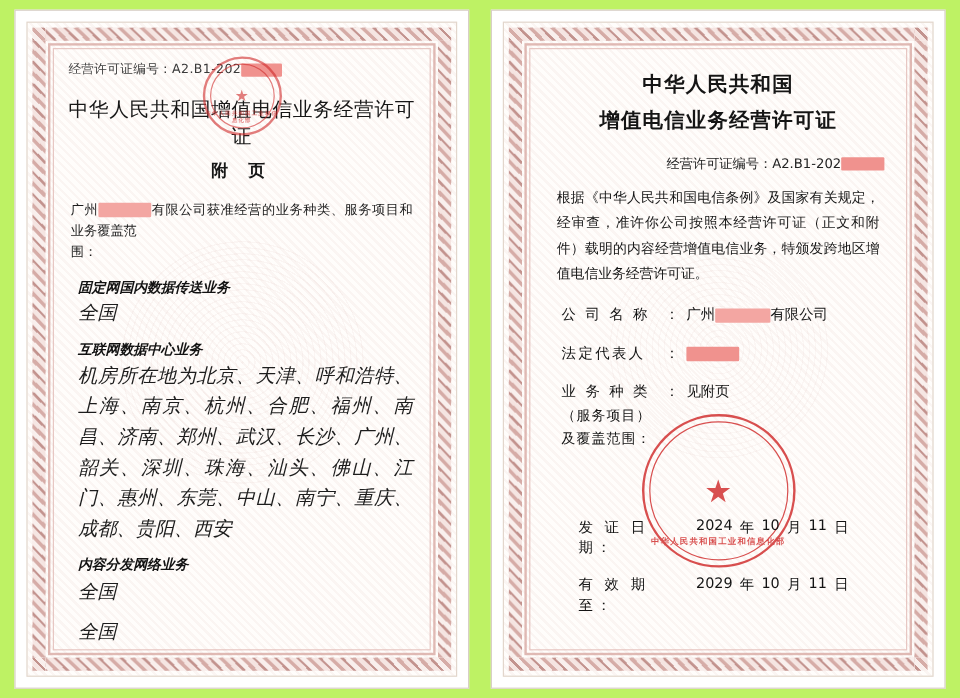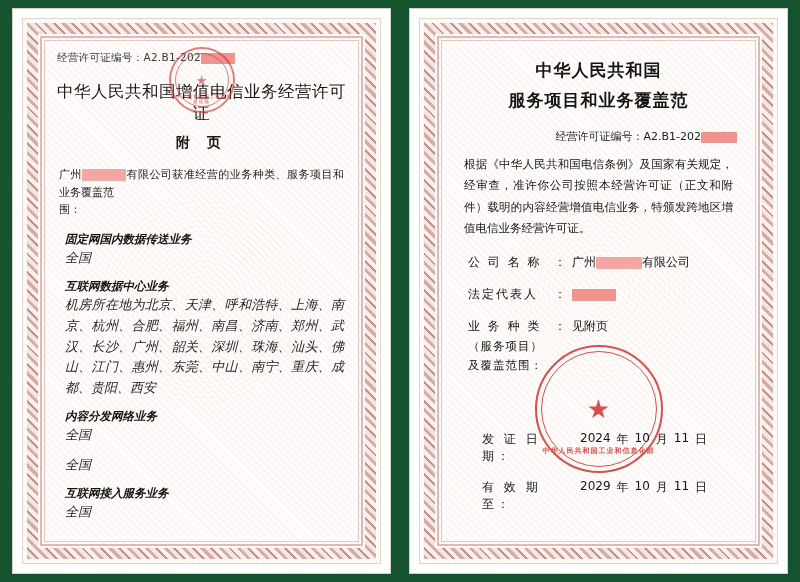--- a/index.html
+++ b/index.html
@@ -10,21 +10,21 @@
   body {
     width: 800px;
     height: 582px;
     font-family: "Liberation Sans", sans-serif;
     overflow: hidden;
   }
   .page {
     position: relative;
     width: 800px;
     height: 582px;
-    background: #14532d;
+    background: #bef264;
     display: flex;
     gap: 18px;
     padding: 8px 12px;
     box-sizing: border-box;
   }
 
   
   .cert {
     position: relative;
     background: #ffffff;
@@ -130,21 +130,21 @@
   }
   .svc-list { margin: 12px 10px 0 16px; font-style: italic; }
   .svc-item { margin-bottom: 9px; }
   .svc-name {
     font-size: 11.5px;
     font-weight: bold;
     color: #121212;
     line-height: 1.5;
   }
   .svc-scope {
-    font-size: 13px;
+    font-size: 16px;
     color: #1d1d1d;
     line-height: 1.6;
     text-align: justify;
   }
 
   
   .right-title {
     text-align: center;
     font-size: 17px;
     font-weight: bold;
@@ -316,21 +316,21 @@
     <div class="cert-inner">
       <div class="border-band band-outer"></div>
       <div class="border-band band-inner"></div>
       <div class="border-band band-inner2"></div>
 
       <div class="rosette" style="width:190px;height:190px;left:50%;top:50%;transform:translate(-50%,-50%);opacity:0.45;"></div>
 
       <div class="cert-body">
 
         <div class="right-title cn">中华人民共和国</div>
-        <div class="right-title2 cn">服务项目和业务覆盖范</div>
+        <div class="right-title2 cn">增值电信业务经营许可证</div>
 
         <div class="right-licno cn">
           <span>经营许可证编号：</span><span>A2.B1-202</span><span class="redact" style="width:36px;height:11px;"></span>
         </div>
 
         <div class="right-para cn">根据《中华人民共和国电信条例》及国家有关规定，经审查，准许你公司按照本经营许可证（正文和附件）载明的内容经营增值电信业务，特颁发跨地区增值电信业务经营许可证。</div>
 
         <div class="field-row cn">
           <div class="field-label">公 司 名 称</div>
           <div class="field-colon">：</div>

